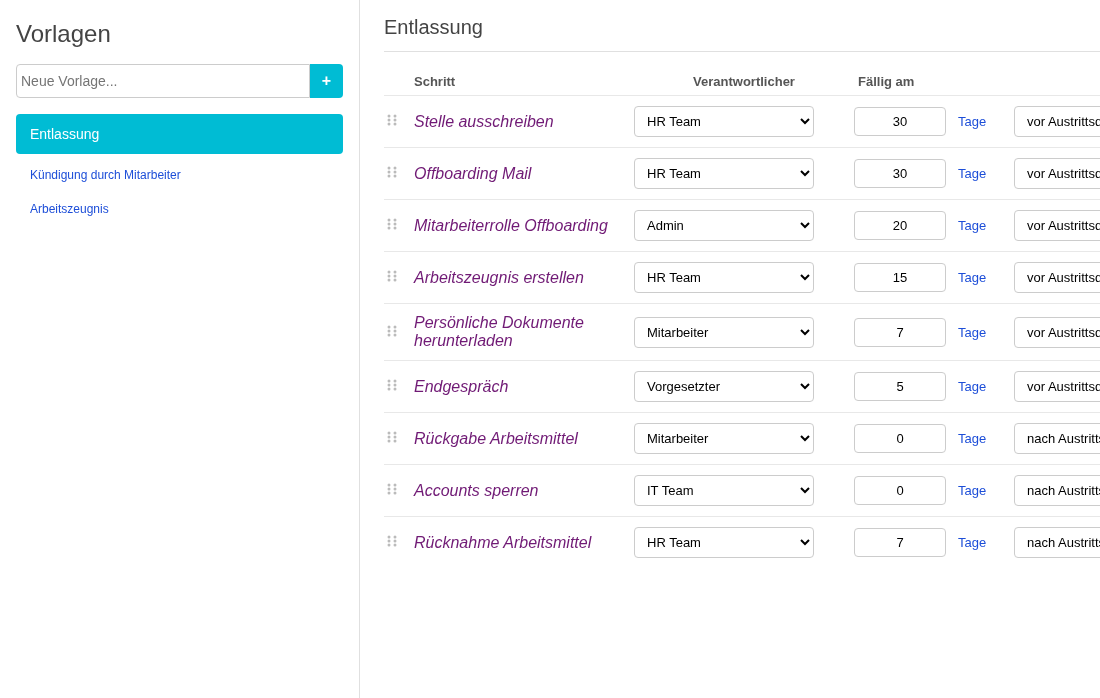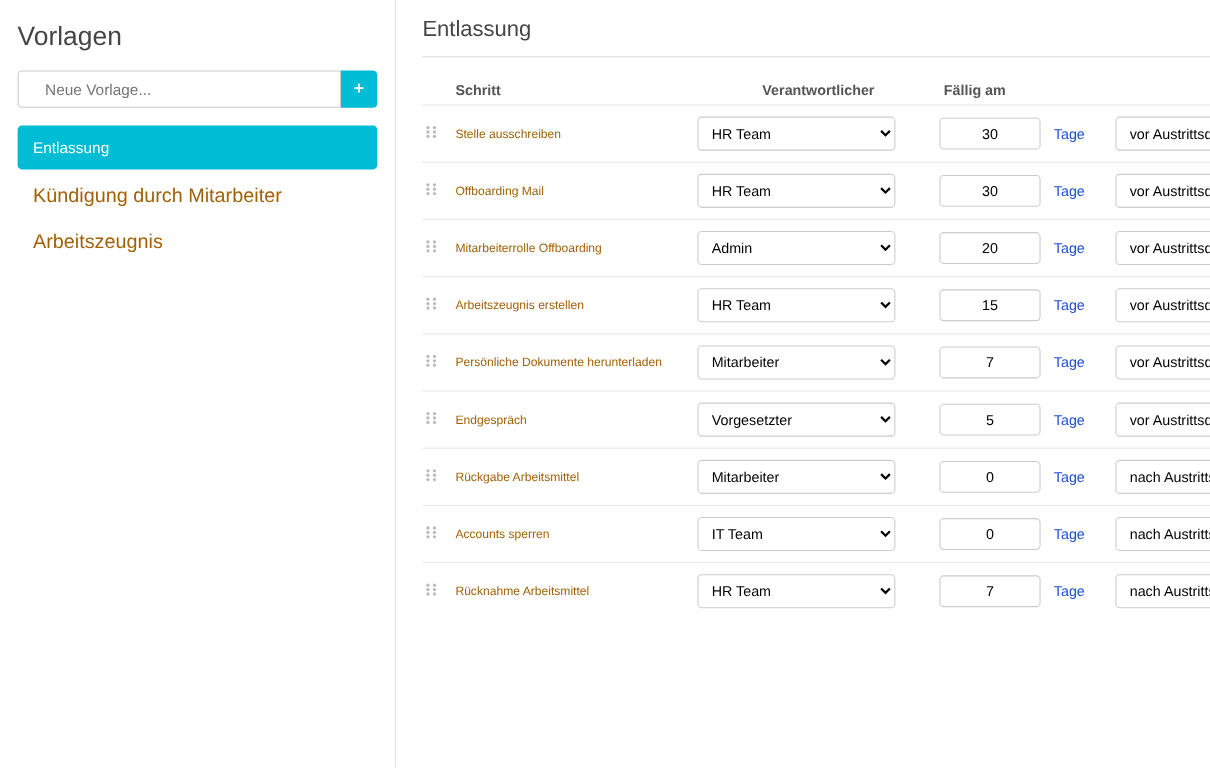--- a/index.html
+++ b/index.html
@@ -1,31 +1,31 @@
 <!DOCTYPE html>
 <html><head>
   <meta charset="utf-8">
   <style>
     * { box-sizing: border-box; margin: 0; padding: 0; }
     body { font-family: -apple-system, BlinkMacSystemFont, 'Segoe UI', sans-serif; font-size: 14px; color: #333; background: #fff; }
     .container { display: flex; width: 1100px; min-height: 698px; }
     .sidebar { width: 360px; padding: 20px 16px; border-right: 1px solid #e0e0e0; flex-shrink: 0; }
     .sidebar-title { font-size: 24px; color: #444; margin-bottom: 16px; font-weight: 400; }
     .new-template-row { display: flex; align-items: center; margin-bottom: 16px; }
-    .new-template-input { flex: 1; padding: 8px 24px; border: 1px solid #ccc; border-radius: 4px 0 0 4px; outline: none; font-size: 14px; color: #999; }
+    .new-template-input { flex: 1; padding: 8px 4px; border: 1px solid #ccc; border-radius: 4px 0 0 4px; outline: none; font-size: 14px; color: #999; }
     .new-template-btn { background: #00bcd4; color: #fff; border: none; padding: 8px 12px; border-radius: 0 4px 4px 0; cursor: pointer; font-size: 16px; font-weight: bold; }
     .sidebar-item-active { background: #00bcd4; color: #fff; padding: 12px 14px; border-radius: 4px; cursor: pointer; margin-bottom: 4px; font-size: 14px; }
-    .sidebar-item-link { color: #a16207; padding: 10px 14px; cursor: pointer; font-size: 18px; display: block; }
+    .sidebar-item-link { color: #1d4ed8; padding: 10px 14px; cursor: pointer; font-size: 12px; display: block; }
     .main { flex: 1; padding: 16px 24px; }
     .main-header { display: flex; align-items: center; justify-content: space-between; margin-bottom: 16px; border-bottom: 1px solid #e0e0e0; padding-bottom: 12px; }
     .main-title { font-size: 20px; font-weight: 400; color: #444; }
     .table-header { display: grid; grid-template-columns: 30px 220px 220px 100px 60px 180px 40px; align-items: center; padding: 6px 0; font-weight: 600; color: #555; font-size: 13px; }
     .table-header .col-verantwortlicher { text-align: center; }
     .table-row { display: grid; grid-template-columns: 30px 220px 220px 100px 60px 180px 40px; align-items: center; padding: 10px 0; border-top: 1px solid #e8e8e8; }
-    .step-name { font-size: 11px; color: #a16207; }
+    .step-name { font-size: 16px; color: #701a75; font-style: italic; }
     .responsible-select { width: 180px; padding: 6px 8px; border: 1px solid #ccc; border-radius: 4px; font-size: 13px; background: #fff; appearance: auto; }
     .days-input { width: 92px; padding: 6px 8px; border: 1px solid #ccc; border-radius: 4px; font-size: 13px; text-align: center; }
     .tage-label { font-size: 13px; color: #1d4ed8; padding: 0 4px; }
     .date-select { width: 150px; padding: 6px 8px; border: 1px solid #ccc; border-radius: 4px; font-size: 13px; background: #fff; appearance: auto; }
     .col-verantwortlicher { display: flex; justify-content: center; }
   </style>
 </head>
 <body>
 
 <div class="container">

